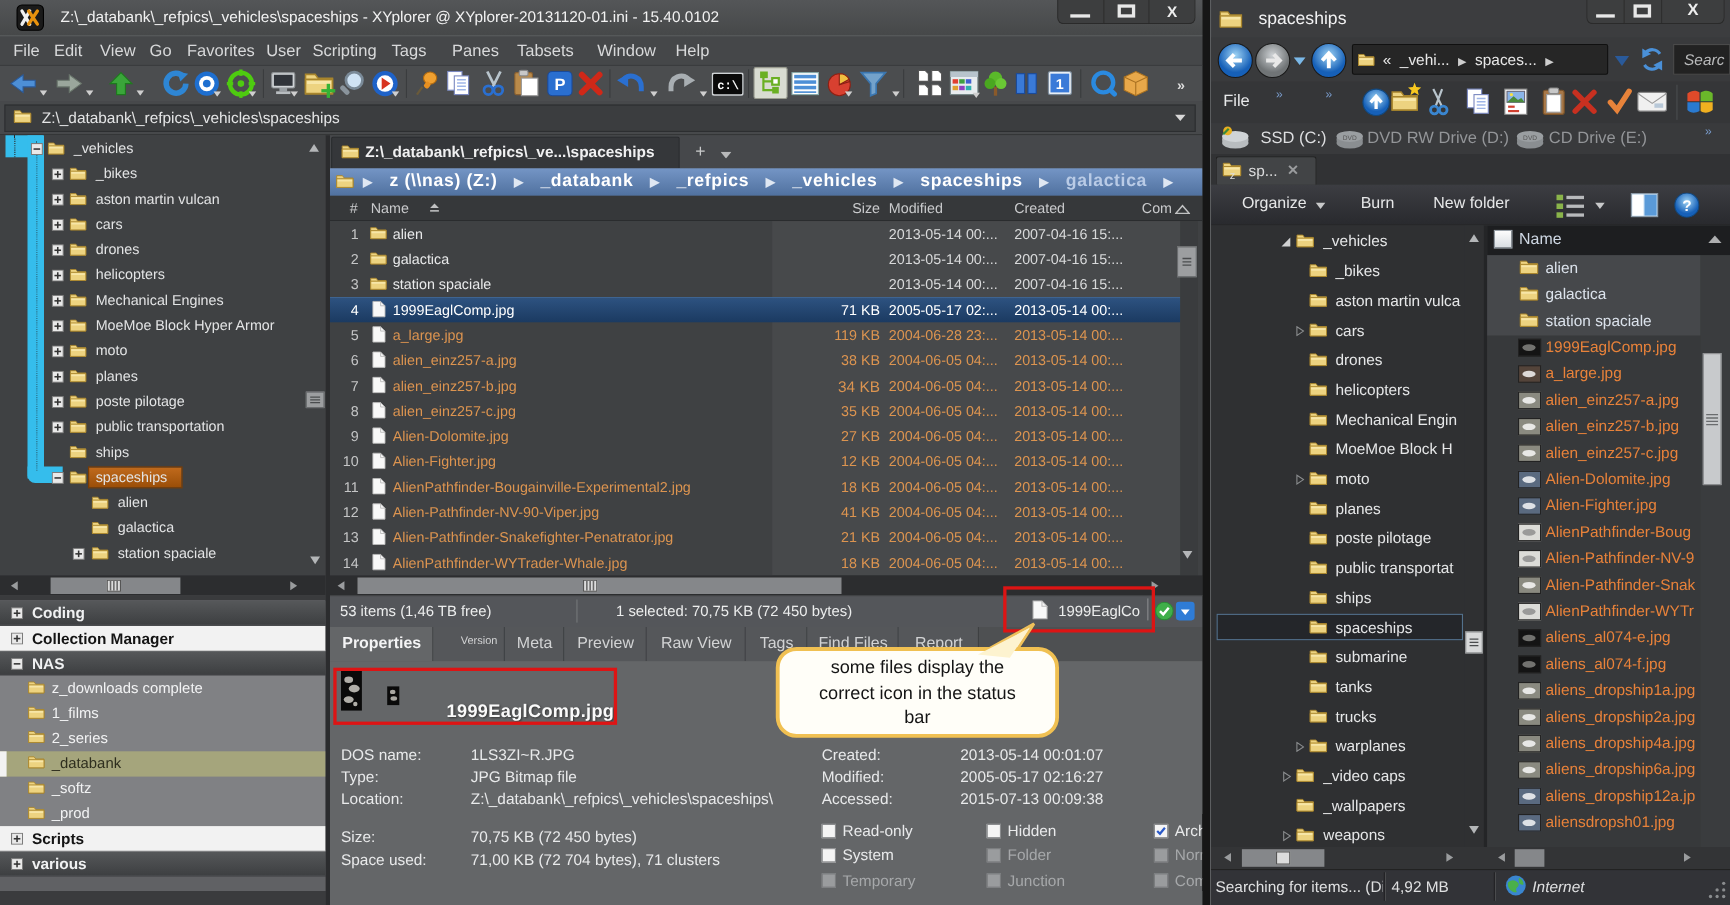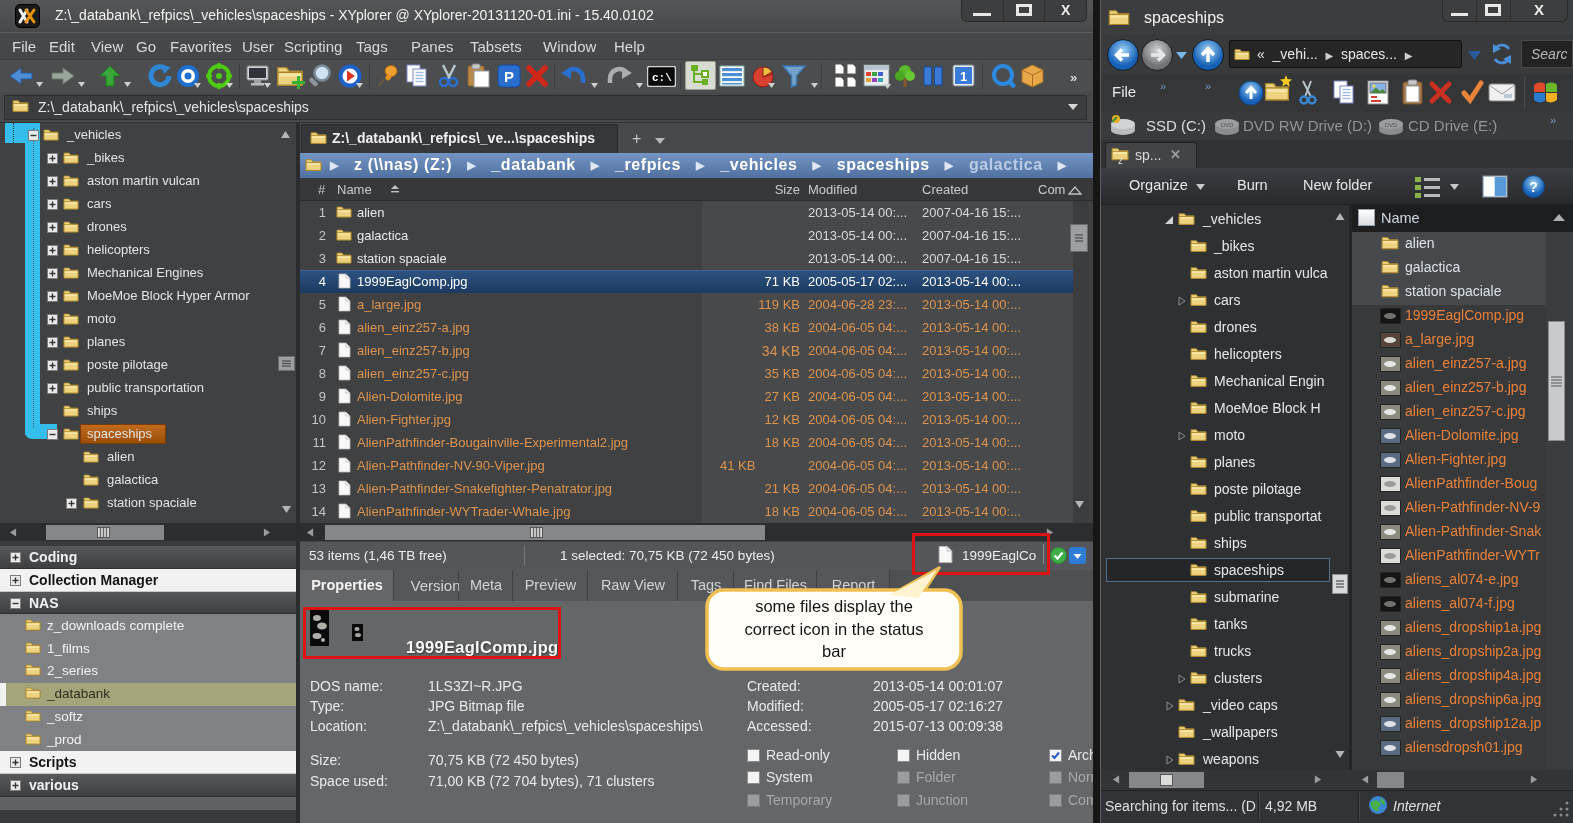--- a/index.html
+++ b/index.html
@@ -906,21 +906,21 @@
 <div class="a" style="left:808px;top:434.5px;font-size:13px;color:#dc9450;">2004-06-05 04:...</div>
 <div class="a" style="left:922px;top:434.5px;font-size:13px;color:#dc9450;">2013-05-14 00:...</div>
 <div class="a" style="left:306px;top:457.5px;width:20px;text-align:right;font-size:13px;color:#c4c5c6;">12</div>
 <div class="a" style="left:338px;top:457.0px">
     <svg width="13" height="16" viewBox="0 0 13 16">
       <path d="M1,1 L8,1 L12,5 L12,15 L1,15 Z" fill="#f8f8f8" stroke="#b9b9b9" stroke-width="0.8"></path>
       <path d="M8,1 L8,5 L12,5" fill="none" stroke="#b9b9b9" stroke-width="0.8"></path>
     </svg>
   </div>
 <div class="a" style="left:357px;top:457.5px;font-size:13px;color:#dc9450;white-space:nowrap;">Alien-Pathfinder-NV-90-Viper.jpg</div>
-<div class="a" style="left:720px;top:457.5px;width:80px;font-size:13px;color:#dc9450;">41 KB</div>
+<div class="a" style="left:720px;top:457.5px;width:80px;text-align:right;font-size:13px;color:#dc9450;">41 KB</div>
 <div class="a" style="left:808px;top:457.5px;font-size:13px;color:#dc9450;">2004-06-05 04:...</div>
 <div class="a" style="left:922px;top:457.5px;font-size:13px;color:#dc9450;">2013-05-14 00:...</div>
 <div class="a" style="left:306px;top:480.5px;width:20px;text-align:right;font-size:13px;color:#c4c5c6;">13</div>
 <div class="a" style="left:338px;top:480.0px">
     <svg width="13" height="16" viewBox="0 0 13 16">
       <path d="M1,1 L8,1 L12,5 L12,15 L1,15 Z" fill="#f8f8f8" stroke="#b9b9b9" stroke-width="0.8"></path>
       <path d="M8,1 L8,5 L12,5" fill="none" stroke="#b9b9b9" stroke-width="0.8"></path>
     </svg>
   </div>
 <div class="a" style="left:357px;top:480.5px;font-size:13px;color:#dc9450;white-space:nowrap;">Alien-Pathfinder-Snakefighter-Penatrator.jpg</div>
@@ -995,21 +995,21 @@
   </div>
 <div class="a" style="left:1069px;top:547px;width:17px;height:17px;background:#2f7cd6;border-radius:3px;">
     <svg width="17" height="17" viewBox="0 0 17 17">
       <polygon points="4.5,7 12.5,7 8.5,12" fill="#fff"></polygon>
     </svg>
   </div>
 <div class="a" style="left:300px;top:570px;width:793px;height:31px;background:#4e5052;"></div>
 <div class="a" style="left:300px;top:570px;width:94px;height:31px;background:#646668;border-right:1px solid #3e4042;"></div>
 <div class="a" style="left:300px;top:577px;width:94px;text-align:center;font-size:14.5px;font-weight:bold;color:#f4f4f5;">Properties</div>
 <div class="a" style="left:394px;top:570px;width:65px;height:31px;background:#55575a;border-right:1px solid #3e4042;"></div>
-<div class="a" style="left:394px;top:577px;width:83px;text-align:center;font-size:15px;color:#d2d3d4;">Version</div>
+<div class="a" style="left:394px;top:577px;width:83px;text-align:center;font-size:10px;color:#d2d3d4;">Version</div>
 <div class="a" style="left:459px;top:570px;width:54px;height:31px;background:#55575a;border-right:1px solid #3e4042;"></div>
 <div class="a" style="left:459px;top:577px;width:54px;text-align:center;font-size:14.5px;color:#d2d3d4;">Meta</div>
 <div class="a" style="left:513px;top:570px;width:75px;height:31px;background:#55575a;border-right:1px solid #3e4042;"></div>
 <div class="a" style="left:513px;top:577px;width:75px;text-align:center;font-size:14.5px;color:#d2d3d4;">Preview</div>
 <div class="a" style="left:588px;top:570px;width:90px;height:31px;background:#55575a;border-right:1px solid #3e4042;"></div>
 <div class="a" style="left:588px;top:577px;width:90px;text-align:center;font-size:14.5px;color:#d2d3d4;">Raw View</div>
 <div class="a" style="left:678px;top:570px;width:56px;height:31px;background:#55575a;border-right:1px solid #3e4042;"></div>
 <div class="a" style="left:678px;top:577px;width:56px;text-align:center;font-size:14.5px;color:#d2d3d4;">Tags</div>
 <div class="a" style="left:734px;top:570px;width:83px;height:31px;background:#55575a;border-right:1px solid #3e4042;"></div>
 <div class="a" style="left:734px;top:577px;width:83px;text-align:center;font-size:14.5px;color:#d2d3d4;">Find Files</div>
@@ -1519,21 +1519,21 @@
       <polygon points="1,1 7,5 1,9" fill="none" stroke="#8a8c8e"></polygon>
     </svg>
   </div>
 <div class="a" style="left:1190px;top:670.0px">
     <svg width="17" height="15" viewBox="0 0 16 13">
       <path d="M1,2 L6,2 L7.5,4 L15,4 L15,12 L1,12 Z" fill="#edd380" stroke="#a8852c" stroke-width="0.8"></path>
       <path d="M1,4.6 L15,4.6 L15,12 L1,12 Z" fill="#edd380" stroke="#a8852c" stroke-width="0.8"></path>
       <path d="M1.8,5.4 L14.2,5.4 L14.2,7 L1.8,7 Z" fill="#f8e9ae" opacity="0.85"></path>
     </svg>
   </div>
-<div class="a" style="left:1214px;top:670.0px;font-size:14px;color:#e6e7e8;white-space:nowrap;">clusters</div>
+<div class="a" style="left:1214px;top:670.0px;font-size:14px;color:#e6e7e8;white-space:nowrap;">warplanes</div>
 <div class="a" style="left:1166px;top:701px">
     <svg width="8" height="10" viewBox="0 0 8 10">
       <polygon points="1,1 7,5 1,9" fill="none" stroke="#8a8c8e"></polygon>
     </svg>
   </div>
 <div class="a" style="left:1178px;top:697.0px">
     <svg width="17" height="15" viewBox="0 0 16 13">
       <path d="M1,2 L6,2 L7.5,4 L15,4 L15,12 L1,12 Z" fill="#edd380" stroke="#a8852c" stroke-width="0.8"></path>
       <path d="M1,4.6 L15,4.6 L15,12 L1,12 Z" fill="#edd380" stroke="#a8852c" stroke-width="0.8"></path>
       <path d="M1.8,5.4 L14.2,5.4 L14.2,7 L1.8,7 Z" fill="#f8e9ae" opacity="0.85"></path>

